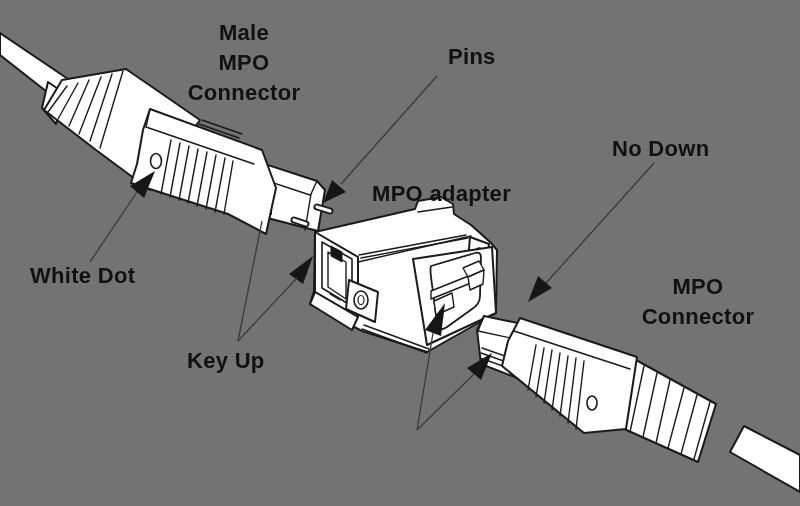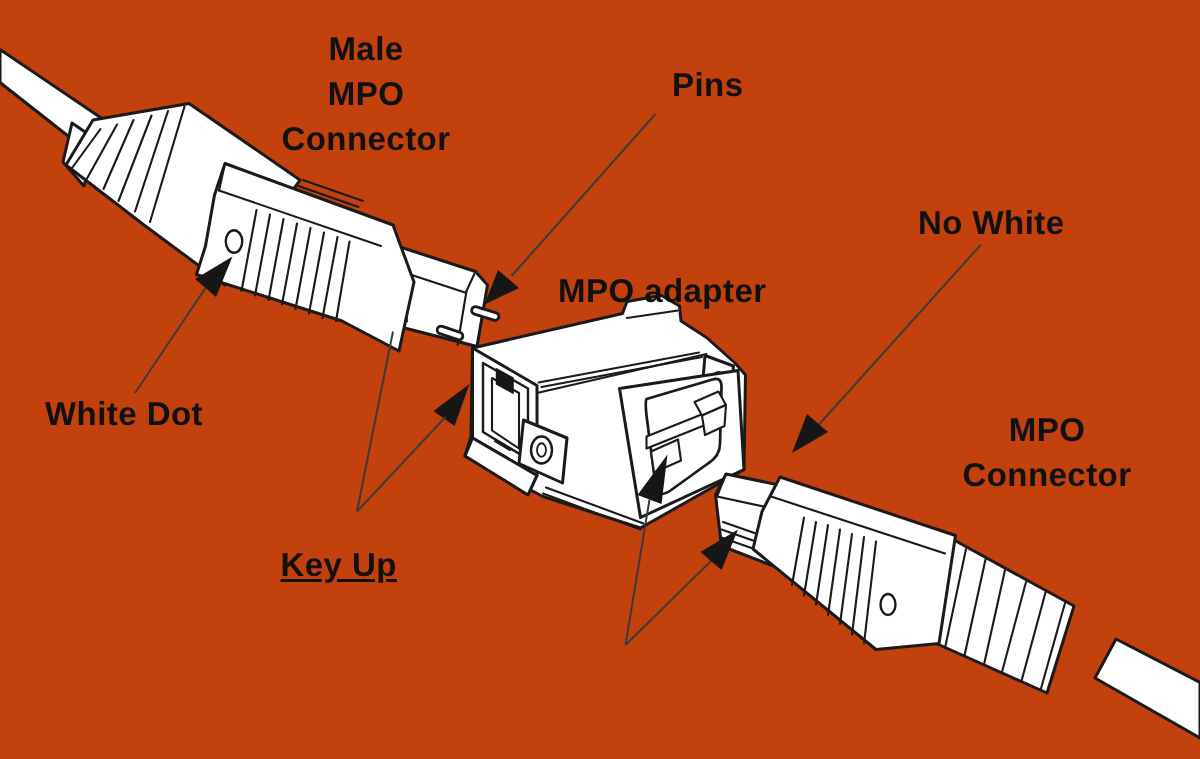--- a/index.html
+++ b/index.html
@@ -1,17 +1,17 @@
 <!DOCTYPE html>
 <html><head>
 <meta charset="utf-8">
 <style>
   html,body{margin:0;padding:0;background:#fff;}
   .stage{
-    position:relative;width:800px;height:506px;background:#c2410c;
+    position:relative;width:800px;height:506px;background:#737373;
     font-family:"Liberation Sans", sans-serif;overflow:hidden;
   }
   .stage svg{position:absolute;left:0;top:0;}
   .lbl{
     position:absolute;color:#111;font-weight:700;font-size:22px;
     letter-spacing:.3px;white-space:nowrap;
   }
   .lbl.block{text-align:center;line-height:30px;white-space:normal;}
   
   .ink{stroke:#1a1a1a;stroke-width:2;fill:#ffffff;stroke-linejoin:round;stroke-linecap:round;}
@@ -182,25 +182,25 @@
 <div class="lbl block" style="left:164px;top:18px;width:160px;">
   <div>Male</div>
   <div>MPO</div>
   <div>Connector</div>
 </div>
 
 <div class="lbl" style="left:428px;top:44px;margin-left:20px;">Pins</div>
 
 <div class="lbl" style="left:372px;top:181px;text-align:center;">MPO adapter</div>
 
-<div class="lbl" style="left:612px;top:136px;">No White</div>
+<div class="lbl" style="left:612px;top:136px;">No Down</div>
 
 <div class="lbl" style="left:30px;top:263px;text-align:center;">White Dot</div>
 
-<div class="lbl" style="left:187px;top:364px;text-decoration:underline;">Key Up</div>
+<div class="lbl" style="left:187px;top:348px;">Key Up</div>
 
 
 <div class="lbl block" style="left:618px;top:272px;width:160px;">
   <div>MPO</div>
   <div>Connector</div>
 </div>
 
 </div>
 
 </body></html>

